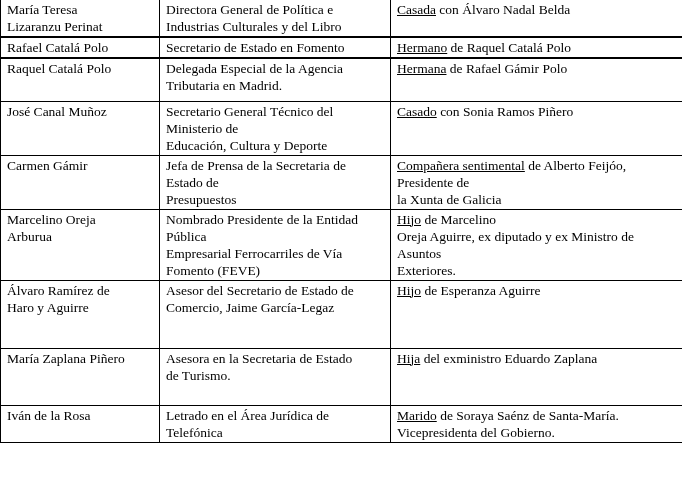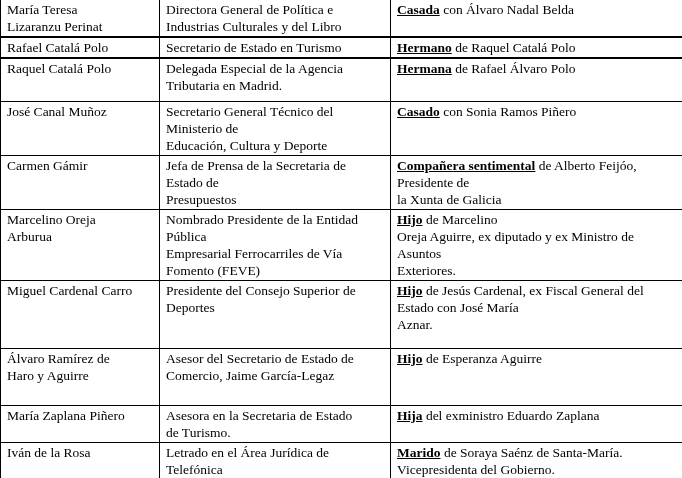--- a/index.html
+++ b/index.html
@@ -47,21 +47,21 @@
   tr:nth-child(6)  { height: 52px; }
   tr:nth-child(7)  { height: 68px; }
   tr:nth-child(8)  { height: 57px; }
   tr:nth-child(9)  { height: 36px; }
   tr:nth-child(10) { height: 37px; }
   tr:nth-child(11) { height: 33px; }
 
   td.vmid { vertical-align: middle; }
 
   .kw {
-    font-weight: bold;
+    font-weight: normal;
     text-decoration: underline;
   }
 </style>
 </head>
 <body>
 
 <div class="doc">
   <table class="rel-table">
     <colgroup>
       <col class="c-name">
@@ -72,29 +72,29 @@
   <tr>
     <td>María Teresa
 Lizaranzu Perinat</td>
     <td>Directora General de Política e
 Industrias Culturales y del Libro</td>
     <td><span class="kw">Casada</span><span> con Álvaro Nadal Belda</span></td>
   </tr>
 
   <tr>
     <td>Rafael Catalá Polo</td>
-    <td>Secretario de Estado en Turismo</td>
+    <td>Secretario de Estado en Fomento</td>
     <td><span class="kw">Hermano</span><span> de Raquel Catalá Polo</span></td>
   </tr>
 
   <tr>
     <td>Raquel Catalá Polo</td>
     <td>Delegada Especial de la Agencia
 Tributaria en Madrid.</td>
-    <td><span class="kw">Hermana</span><span> de Rafael Álvaro Polo</span></td>
+    <td><span class="kw">Hermana</span><span> de Rafael Gámir Polo</span></td>
   </tr>
 
   <tr>
     <td>José Canal Muñoz</td>
     <td>Secretario General Técnico del
 Ministerio de
 Educación, Cultura y Deporte</td>
     <td><span class="kw">Casado</span><span> con Sonia Ramos Piñero</span></td>
   </tr>
 
@@ -115,28 +115,20 @@
     <td>Nombrado Presidente de la Entidad
 Pública
 Empresarial Ferrocarriles de Vía
 Fomento (FEVE)</td>
     <td><span class="kw">Hijo</span><span> de Marcelino
 Oreja Aguirre, ex diputado y ex Ministro de
 Asuntos
 Exteriores.</span></td>
   </tr>
 
-  <tr>
-    <td>Miguel Cardenal Carro</td>
-    <td>Presidente del Consejo Superior de
-Deportes</td>
-    <td><span class="kw">Hijo</span><span> de Jesús Cardenal, ex Fiscal General del
-Estado con José María
-Aznar.</span></td>
-  </tr>
 
   <tr>
     <td>Álvaro Ramírez de
 Haro y Aguirre</td>
     <td>Asesor del Secretario de Estado de
 Comercio, Jaime García-Legaz</td>
     <td><span class="kw">Hijo</span><span> de Esperanza Aguirre</span></td>
   </tr>
 
   <tr>

